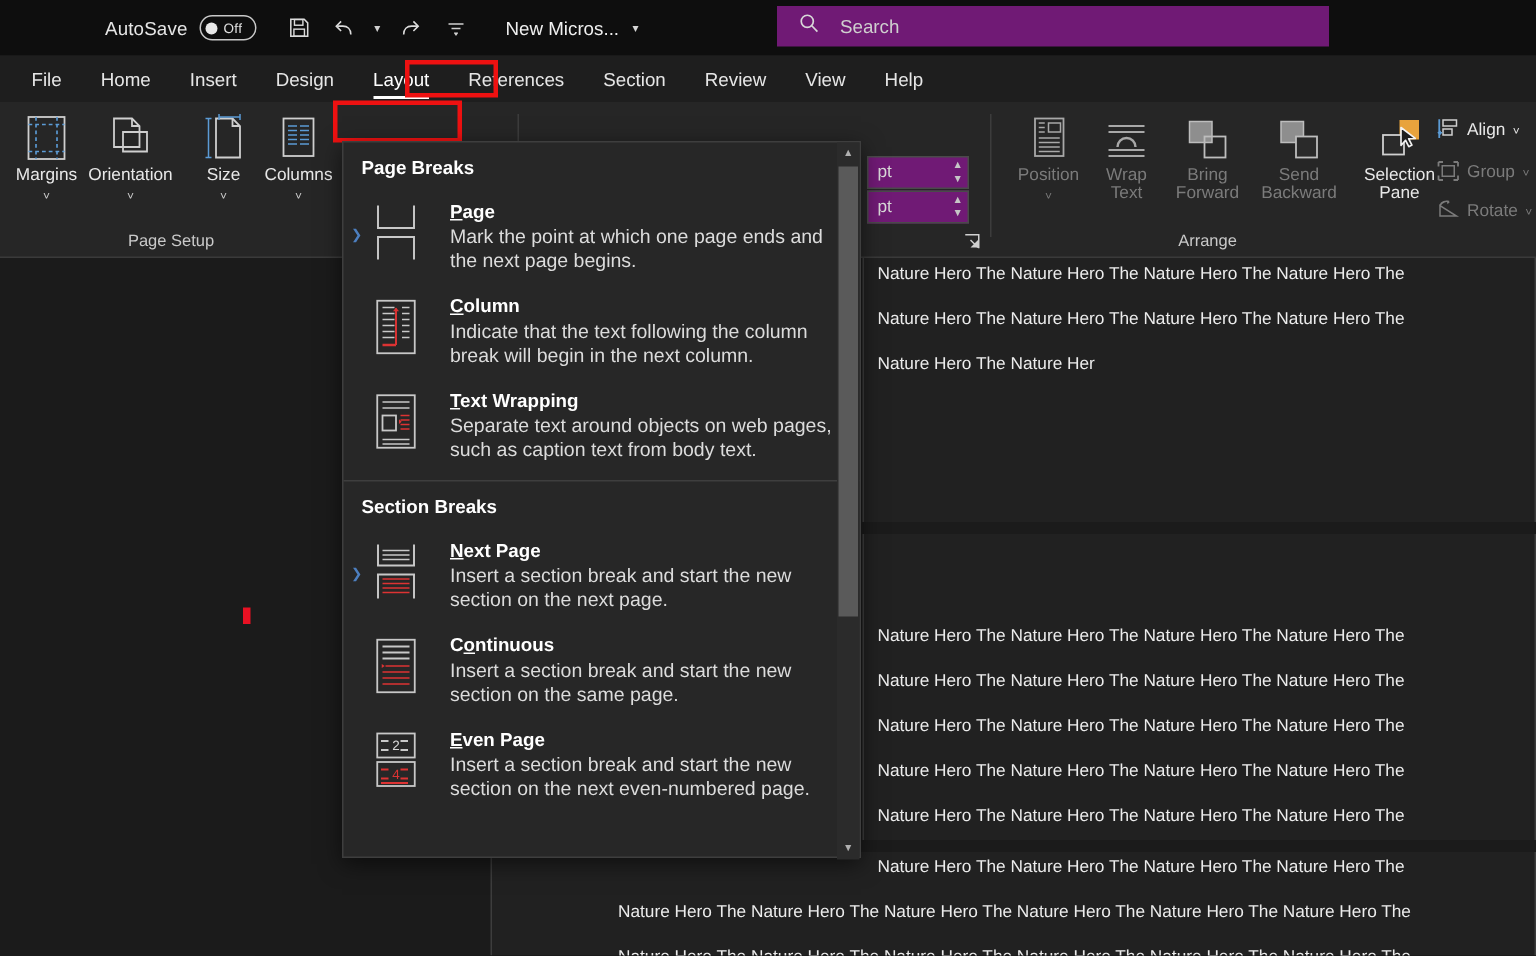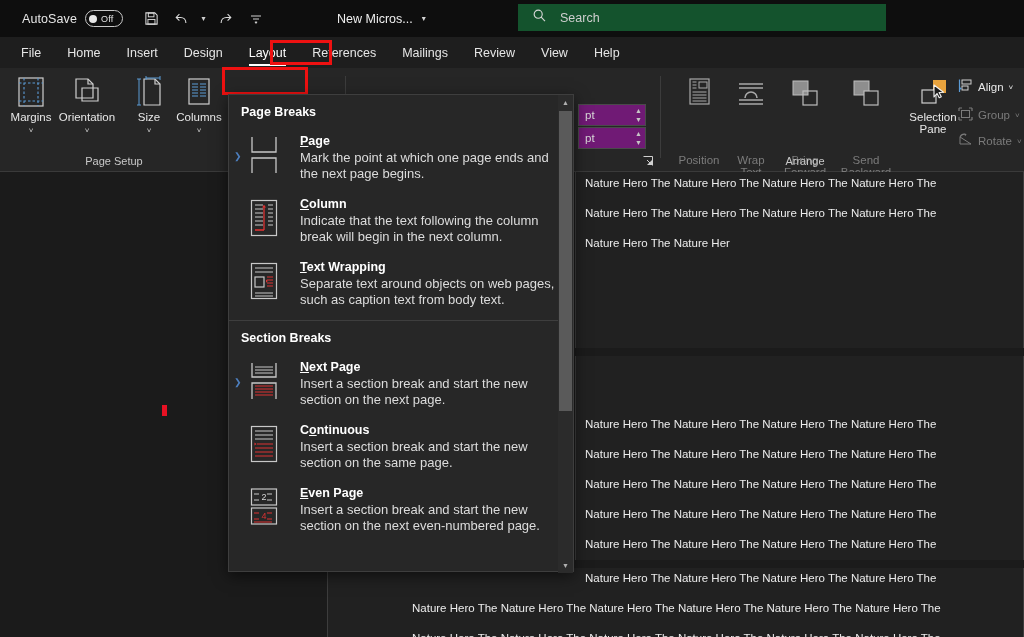--- a/index.html
+++ b/index.html
@@ -13,21 +13,21 @@
   }
   #app { position: relative; width: 1024px; height: 637px; }
 
   
   .titlebar {
     position: absolute; left: 0; top: 0; width: 1024px; height: 37px;
     background: #0e0e0e;
     display: flex; align-items: center;
   }
   .autosave-wrap { display: flex; align-items: center; margin-left: 22px; gap: 8px; }
-  .autosave-label { font-size: 12.5px; color: #e6e6e6; letter-spacing: .1px; }
+  .autosave-label { font-size: 12.5px; color: #e6e6e6; letter-spacing: .1px; margin-left: 48px; }
   .toggle {
     width: 38px; height: 17px; border-radius: 9px;
     border: 1px solid #c8c8c8; background: transparent;
     display: flex; align-items: center; padding: 0 3px; gap: 4px;
   }
   .toggle .knob { width: 8px; height: 8px; border-radius: 50%; background: #e8e8e8; }
   .toggle .off { font-size: 9px; color: #e0e0e0; letter-spacing: .2px; }
 
   .qat { display: flex; align-items: center; gap: 2px; margin-left: 14px; }
   .qat-btn {
@@ -39,21 +39,21 @@
 
   .doc-title-wrap {
     position: absolute; left: 337px; top: 0; height: 37px;
     display: flex; align-items: center; gap: 9px;
   }
   .doc-title { font-size: 12.5px; color: #efefef; }
   .doc-title-caret { font-size: 8px; color: #d5d5d5; }
 
   .searchbox {
     position: absolute; left: 518px; top: 4px; width: 368px; height: 27px;
-    background: #14532d; display: flex; align-items: center; gap: 13px; padding-left: 14px;
+    background: #701a75; display: flex; align-items: center; gap: 13px; padding-left: 14px;
   }
   .search-ph { font-size: 12.5px; color: #cfcfcf; }
 
   
   .tabstrip {
     position: absolute; left: 0; top: 37px; width: 1024px; height: 31px;
     background: #1e1e1e;
     display: flex; align-items: center;
   }
   .tab {
@@ -83,21 +83,21 @@
   }
   .grp-sep { position: absolute; top: 8px; width: 1px; height: 82px; background: #3c3c3c; }
 
   .bigbtn {
     position: absolute; top: 6px; width: 58px;
     display: flex; flex-direction: column; align-items: center; gap: 3px;
   }
   .bigbtn .ic { height: 34px; display: flex; align-items: flex-end; justify-content: center; }
   .bigbtn .lb { font-size: 11.5px; color: #e8e8e8; text-align: center; line-height: 12px; }
   .bigbtn .cv { font-size: 8px; color: #cfcfcf; line-height: 9px; }
-  .bigbtn.dim .lb, .bigbtn.dim .cv { color: #7b7b7b; margin-top: 43px; }
+  .bigbtn.dim .lb, .bigbtn.dim .cv { color: #7b7b7b; }
 
   .smallbtn {
     position: absolute; height: 22px; display: flex; align-items: center; gap: 5px;
     padding: 0 6px; font-size: 11.5px; color: #e8e8e8;
   }
   .smallbtn.dim { color: #7b7b7b; }
 
   .breaks-btn {
     position: absolute; left: 228px; top: 70px; height: 22px;
     background: #383838; display: flex; align-items: center; gap: 5px; padding: 0 7px;
@@ -242,21 +242,21 @@
       <div class="tab">
         <span class="tab-inner">Design</span>
       </div>
       <div class="tab active">
         <span class="tab-inner">Layout</span>
       </div>
       <div class="tab">
         <span class="tab-inner">References</span>
       </div>
       <div class="tab">
-        <span class="tab-inner">Mailings</span>
+        <span class="tab-inner">Section</span>
       </div>
       <div class="tab">
         <span class="tab-inner">Review</span>
       </div>
       <div class="tab">
         <span class="tab-inner">View</span>
       </div>
       <div class="tab">
         <span class="tab-inner">Help</span>
       </div>

